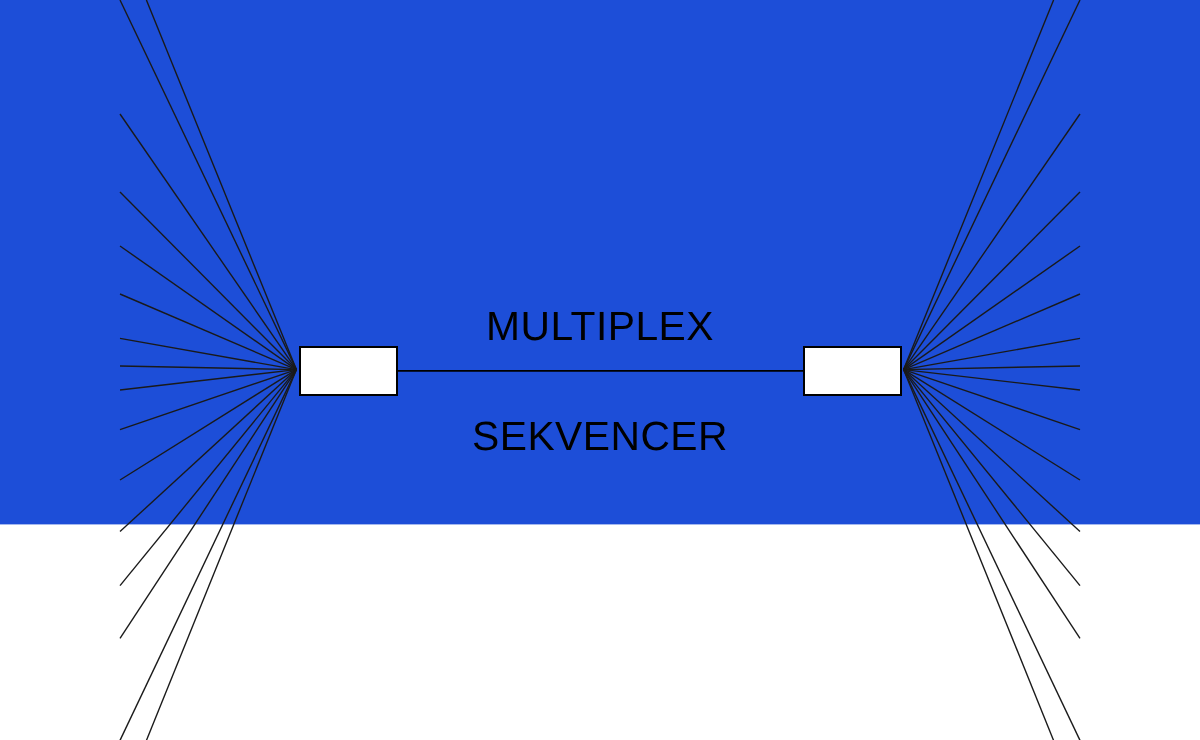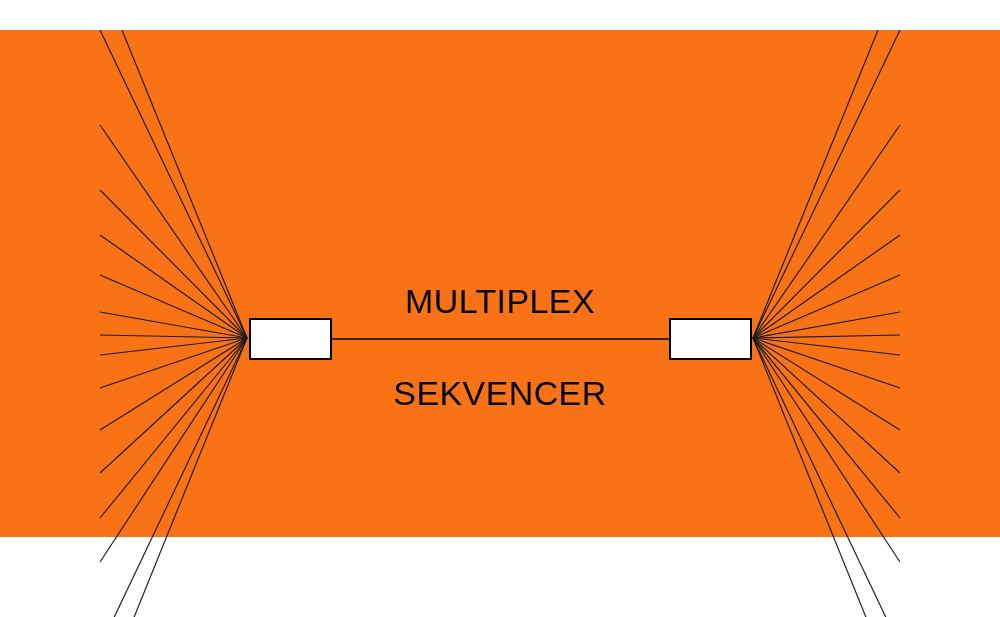--- a/index.html
+++ b/index.html
@@ -10,23 +10,22 @@
   }
   body {
     width: 1000px;
     height: 617px;
     overflow: hidden;
     font-family: "Liberation Sans", sans-serif;
   }
   #diagram-root {
     position: relative;
     width: 1000px;
-    height: 507px;
-    background: #f97316;
-    margin-top: 30px;
+    height: 437px;
+    background: #1d4ed8;
   }
   #diagram-svg {
     position: absolute;
     top: 0;
     left: 0;
     width: 1000px;
     height: 617px;
     display: block;
   }
   .fan-line {

